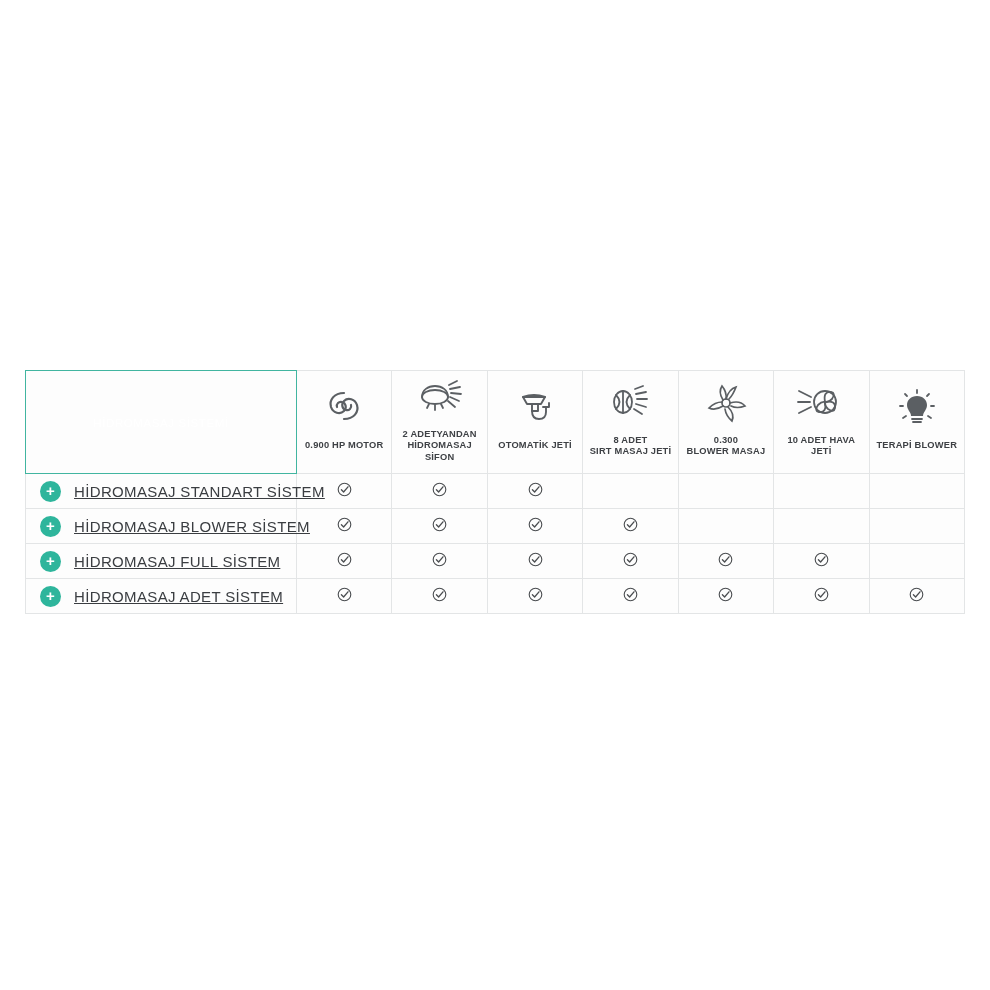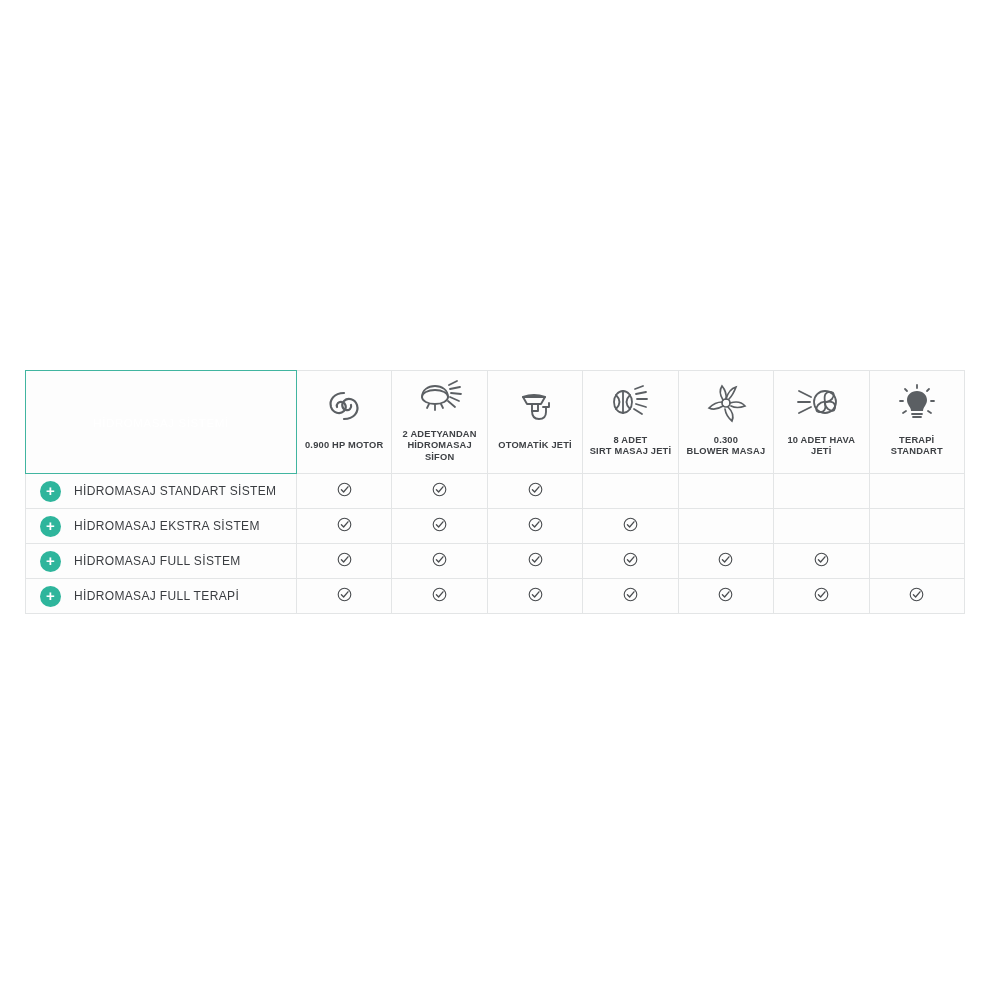--- a/index.html
+++ b/index.html
@@ -90,23 +90,24 @@
     border-radius: 50%;
     background: #2eb59c;
     color: #ffffff;
     font-size: 15px;
     line-height: 20px;
     text-align: center;
     font-weight: bold;
     flex: 0 0 auto;
   }
   .name-txt {
-    font-size: 12px;
+    font-size: 15px;
     color: #3a3d41;
     letter-spacing: 0.35px;
+    text-decoration: underline;
   }
   .cell-mark {
     text-align: center;
   }
   .check {
     display: inline-block;
     width: 15px;
     height: 15px;
     line-height: 15px;
   }
@@ -218,21 +219,21 @@
           <th class="hdr-feat">
             <span class="icon">
               <svg width="46" height="44" viewBox="0 0 46 44">
                 <g fill="none" stroke="#5b5f63" stroke-width="1.8" stroke-linecap="round">
                   <path d="M23 10 c-6 0 -10 4 -10 9 c0 5 4 7 4 11 h12 c0 -4 4 -6 4 -11 c0 -5 -4 -9 -10 -9 z" fill="#5b5f63" stroke="none"></path>
                   <path d="M18 33 h10 M19 36 h8"></path>
                   <path d="M23 4 v3 M11 8 l2 2 M35 8 l-2 2 M6 20 h3 M37 20 h3 M9 32 l3 -2 M37 32 l-3 -2"></path>
                 </g>
               </svg>
             </span>
-            <span class="lbl">TERAPİ STANDART</span>
+            <span class="lbl">TERAPİ BLOWER</span>
           </th>
         </tr>
       </thead>
 
       <tbody>
 
         <tr class="row">
           <td class="cell-name">
             <div class="name-inner">
               <span class="plus">+</span>
@@ -254,21 +255,21 @@
           <td class="cell-mark"><span class="empty"></span></td>
           <td class="cell-mark"><span class="empty"></span></td>
           <td class="cell-mark"><span class="empty"></span></td>
           <td class="cell-mark"><span class="empty"></span></td>
         </tr>
 
         <tr class="row">
           <td class="cell-name">
             <div class="name-inner">
               <span class="plus">+</span>
-              <span class="name-txt">HİDROMASAJ EKSTRA SİSTEM</span>
+              <span class="name-txt">HİDROMASAJ BLOWER SİSTEM</span>
             </div>
           </td>
           <td class="cell-mark"><span class="check"><svg width="15" height="15" viewBox="0 0 15 15">
                   <circle cx="7.5" cy="7.5" r="6.3" fill="none" stroke="#4a4d50" stroke-width="1.1"></circle>
                   <path d="M4.4 7.8 l2.2 2.2 l4.4 -5.2" fill="none" stroke="#4a4d50" stroke-width="1.3" stroke-linecap="round" stroke-linejoin="round"></path>
                 </svg></span></td>
           <td class="cell-mark"><span class="check"><svg width="15" height="15" viewBox="0 0 15 15">
                   <circle cx="7.5" cy="7.5" r="6.3" fill="none" stroke="#4a4d50" stroke-width="1.1"></circle>
                   <path d="M4.4 7.8 l2.2 2.2 l4.4 -5.2" fill="none" stroke="#4a4d50" stroke-width="1.3" stroke-linecap="round" stroke-linejoin="round"></path>
                 </svg></span></td>
@@ -316,21 +317,21 @@
                   <circle cx="7.5" cy="7.5" r="6.3" fill="none" stroke="#4a4d50" stroke-width="1.1"></circle>
                   <path d="M4.4 7.8 l2.2 2.2 l4.4 -5.2" fill="none" stroke="#4a4d50" stroke-width="1.3" stroke-linecap="round" stroke-linejoin="round"></path>
                 </svg></span></td>
           <td class="cell-mark"><span class="empty"></span></td>
         </tr>
 
         <tr class="row">
           <td class="cell-name">
             <div class="name-inner">
               <span class="plus">+</span>
-              <span class="name-txt">HİDROMASAJ FULL TERAPİ</span>
+              <span class="name-txt">HİDROMASAJ ADET SİSTEM</span>
             </div>
           </td>
           <td class="cell-mark"><span class="check"><svg width="15" height="15" viewBox="0 0 15 15">
                   <circle cx="7.5" cy="7.5" r="6.3" fill="none" stroke="#4a4d50" stroke-width="1.1"></circle>
                   <path d="M4.4 7.8 l2.2 2.2 l4.4 -5.2" fill="none" stroke="#4a4d50" stroke-width="1.3" stroke-linecap="round" stroke-linejoin="round"></path>
                 </svg></span></td>
           <td class="cell-mark"><span class="check"><svg width="15" height="15" viewBox="0 0 15 15">
                   <circle cx="7.5" cy="7.5" r="6.3" fill="none" stroke="#4a4d50" stroke-width="1.1"></circle>
                   <path d="M4.4 7.8 l2.2 2.2 l4.4 -5.2" fill="none" stroke="#4a4d50" stroke-width="1.3" stroke-linecap="round" stroke-linejoin="round"></path>
                 </svg></span></td>

